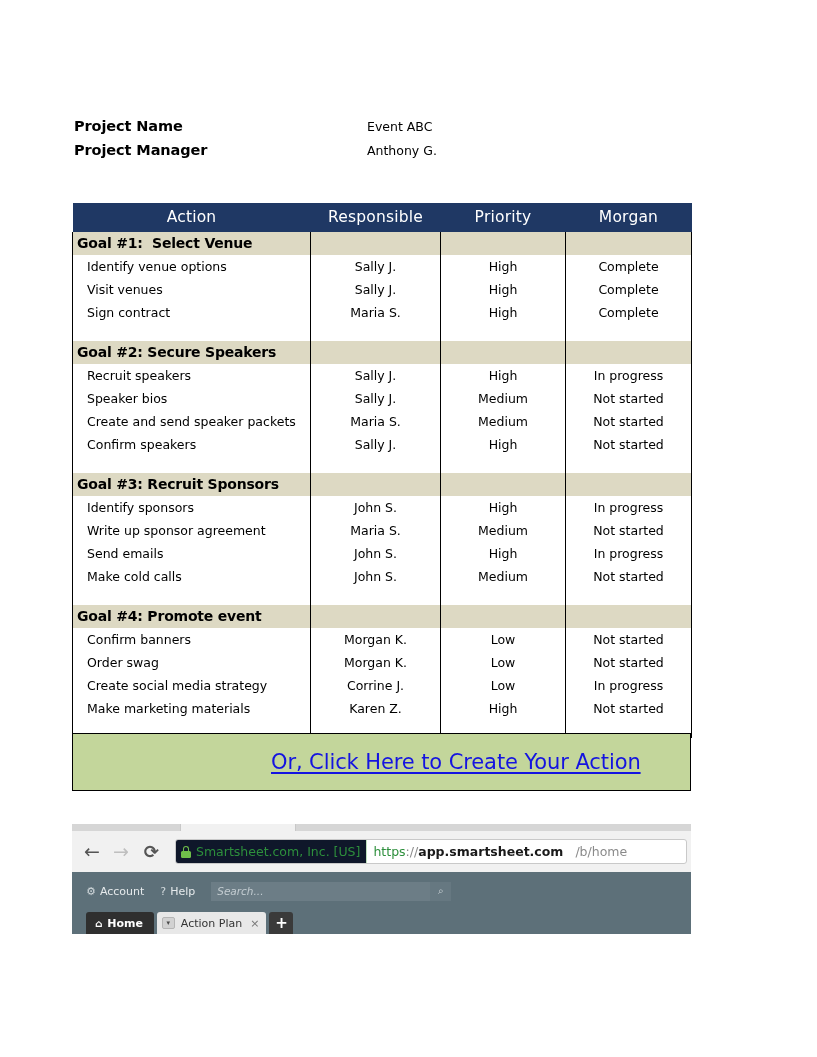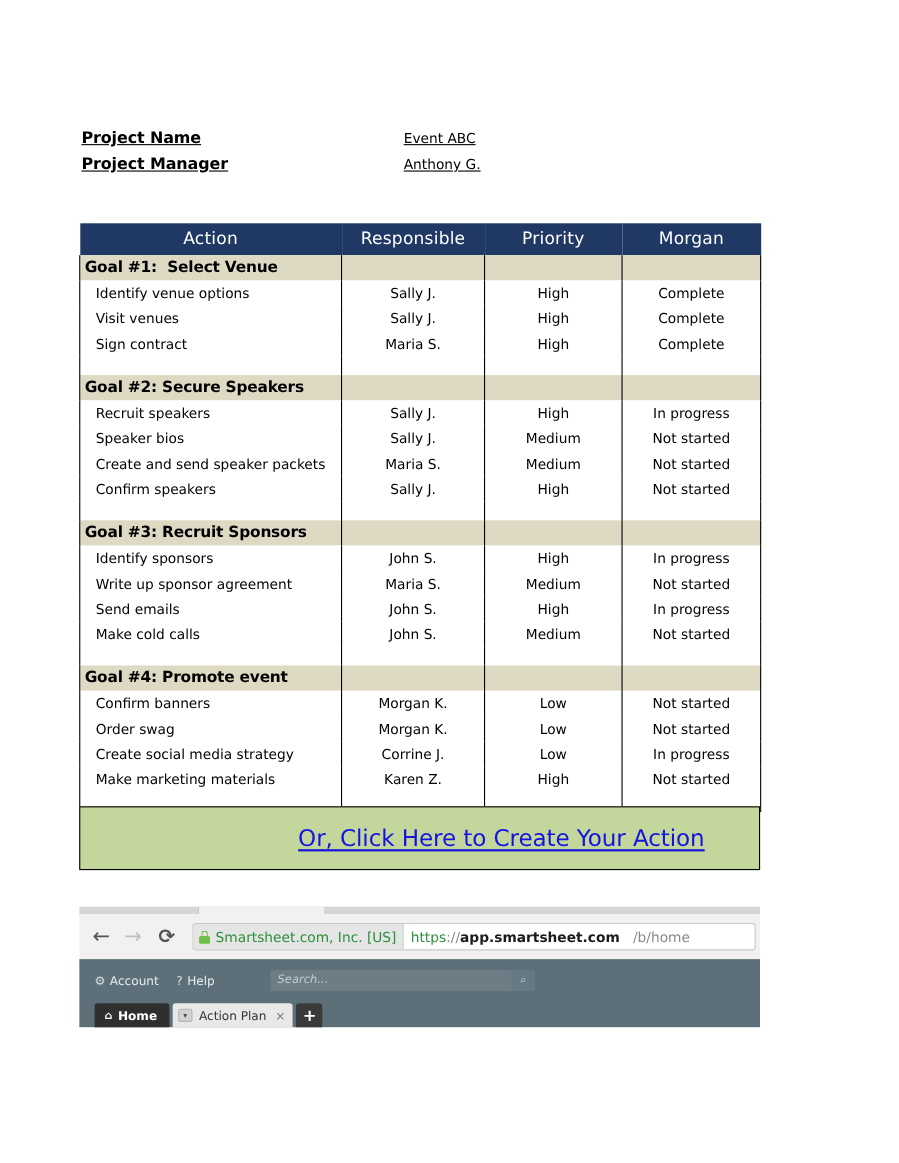--- a/index.html
+++ b/index.html
@@ -14,21 +14,20 @@
     font-family: "DejaVu Sans", sans-serif;
     overflow: hidden;
   }
 
   
   #project-meta {
     position: absolute;
     left: 74px;
     top: 118px;
     width: 620px;
-    text-decoration: underline;
   }
   .meta-row {
     display: flex;
     align-items: baseline;
     height: 24px;
   }
   .meta-label {
     width: 293px;
     font-size: 14.5px;
     font-weight: bold;
@@ -180,21 +179,21 @@
     border-radius: 3px;
     box-sizing: border-box;
     display: flex;
     align-items: center;
     overflow: hidden;
   }
   #ev-badge {
     height: 23px;
     display: flex;
     align-items: center;
-    background: #e5e5e5;
+    background: #0f172a;
     padding: 0 6px 0 5px;
     border-right: 1px solid #BEE0BC;
   }
   #lock-icon {
     width: 10px; height: 12px;
     margin-right: 5px;
     position: relative;
     flex: 0 0 auto;
   }
   #lock-icon .body {
@@ -256,21 +255,20 @@
     font-size: 11px;
     color: #D3DADD;
   }
   #app-search {
     position: relative;
     width: 240px;
     height: 19px;
     background: #6C7D86;
     display: flex;
     align-items: center;
-    margin-left: 35px;
   }
   #app-search-input {
     font-size: 10.5px;
     font-style: italic;
     color: #C3CCD1;
     padding-left: 6px;
     white-space: nowrap;
   }
   #app-search-btn {
     position: absolute;

